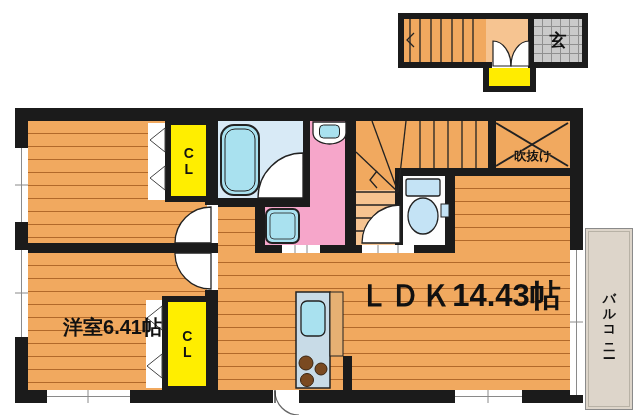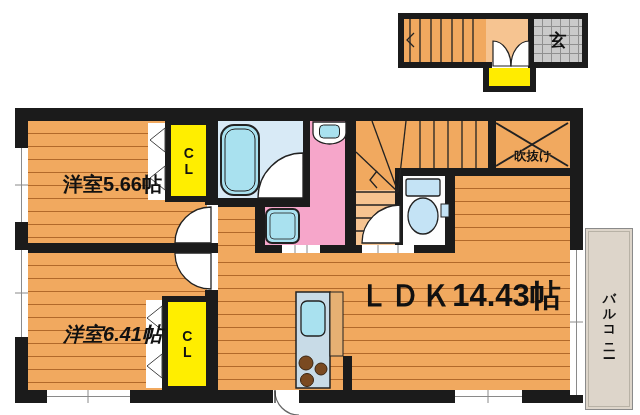--- a/index.html
+++ b/index.html
@@ -216,18 +216,17 @@
         <line x1="488" y1="390" x2="488" y2="403"></line>
       <line x1="576.5" y1="250" x2="576.5" y2="395"></line>
         <line x1="570" y1="322" x2="583" y2="322"></line>
       <line x1="378" y1="245" x2="378" y2="253"></line>
         <line x1="398" y1="245" x2="398" y2="253"></line>
       <line x1="295" y1="245" x2="295" y2="253"></line>
         <line x1="307" y1="245" x2="307" y2="253"></line>
     </g>
   </svg>
 
-  <div class="label" style="left:30px;top:174px;width:165px;text-align:center;font-size:20px;">洋室5.66帖</div>
-  <div class="label" style="left:30px;top:324px;width:165px;text-align:center;font-size:20px;font-style:italic;">洋室6.41帖</div>
+  <div class="label" style="left:30px;top:317px;width:165px;text-align:center;font-size:20px;">洋室6.41帖</div>
   <div class="label" style="left:355px;top:280px;width:210px;text-align:center;font-size:31px;">ＬＤＫ14.43帖</div>
   <div class="label" style="left:496px;top:150px;width:74px;text-align:center;font-size:12.5px;text-shadow:0 0 2px #f1a95f;">吹抜け</div>
 
 </div>
 
 </body></html>

